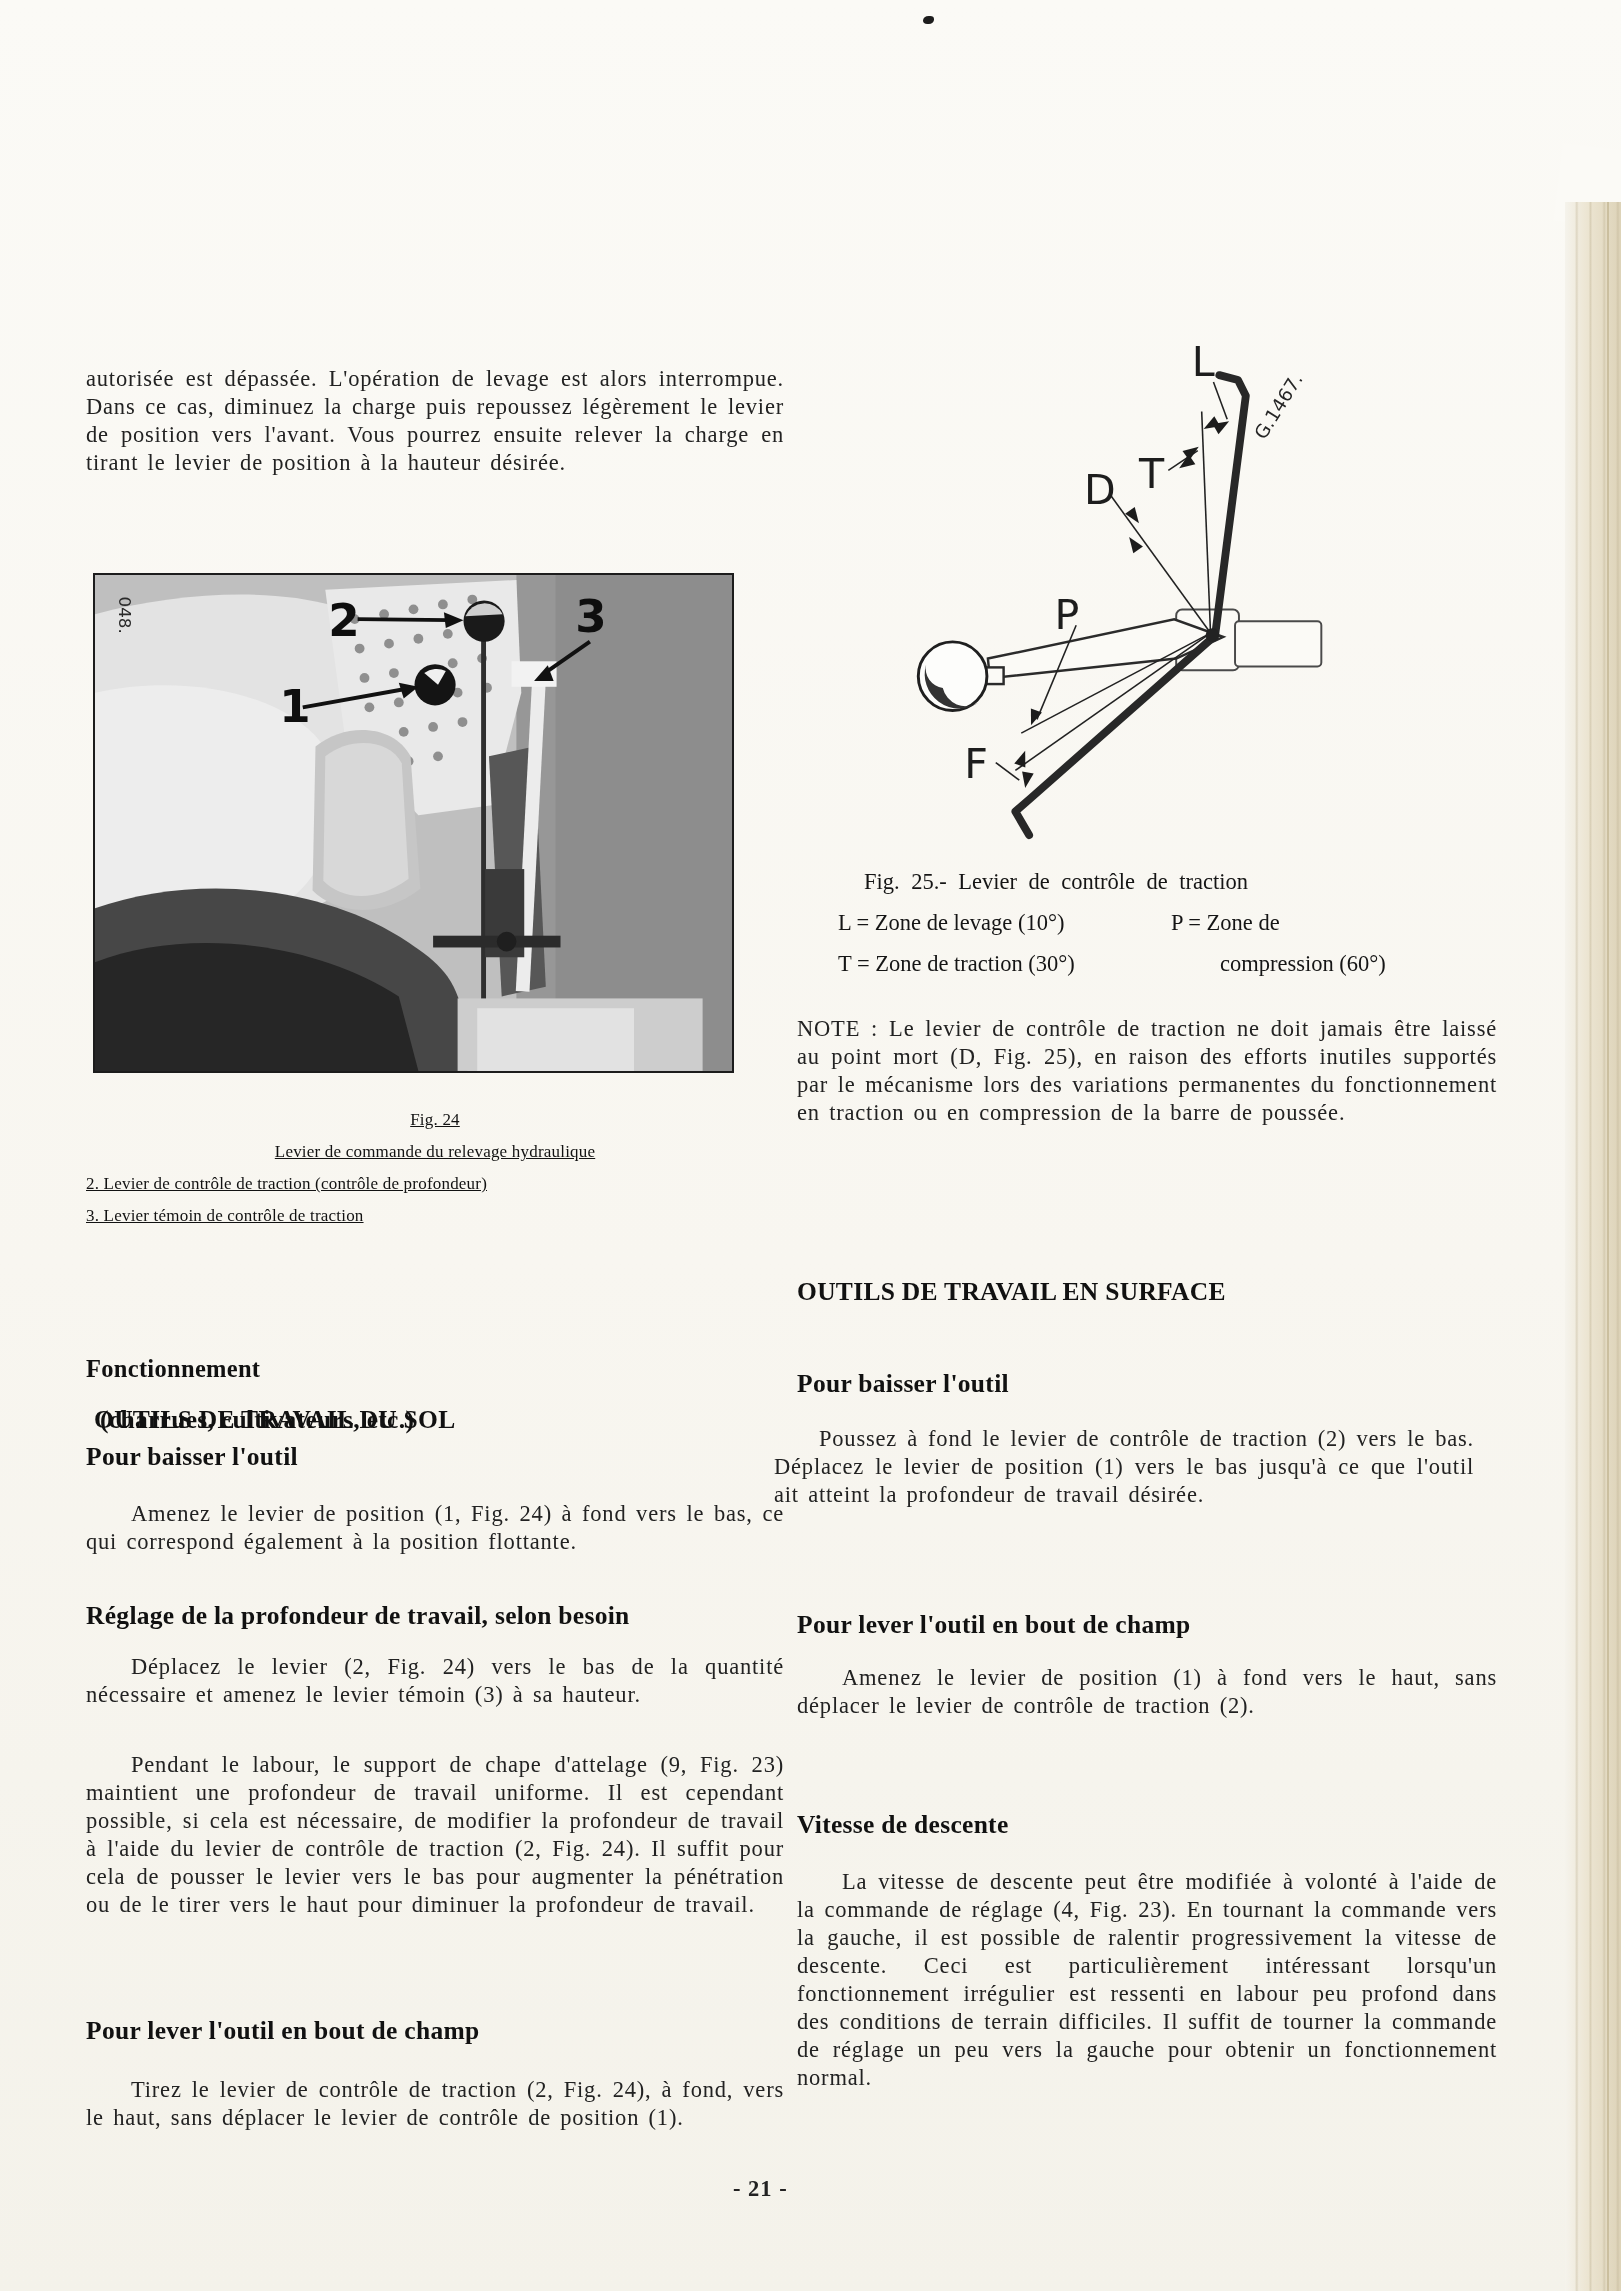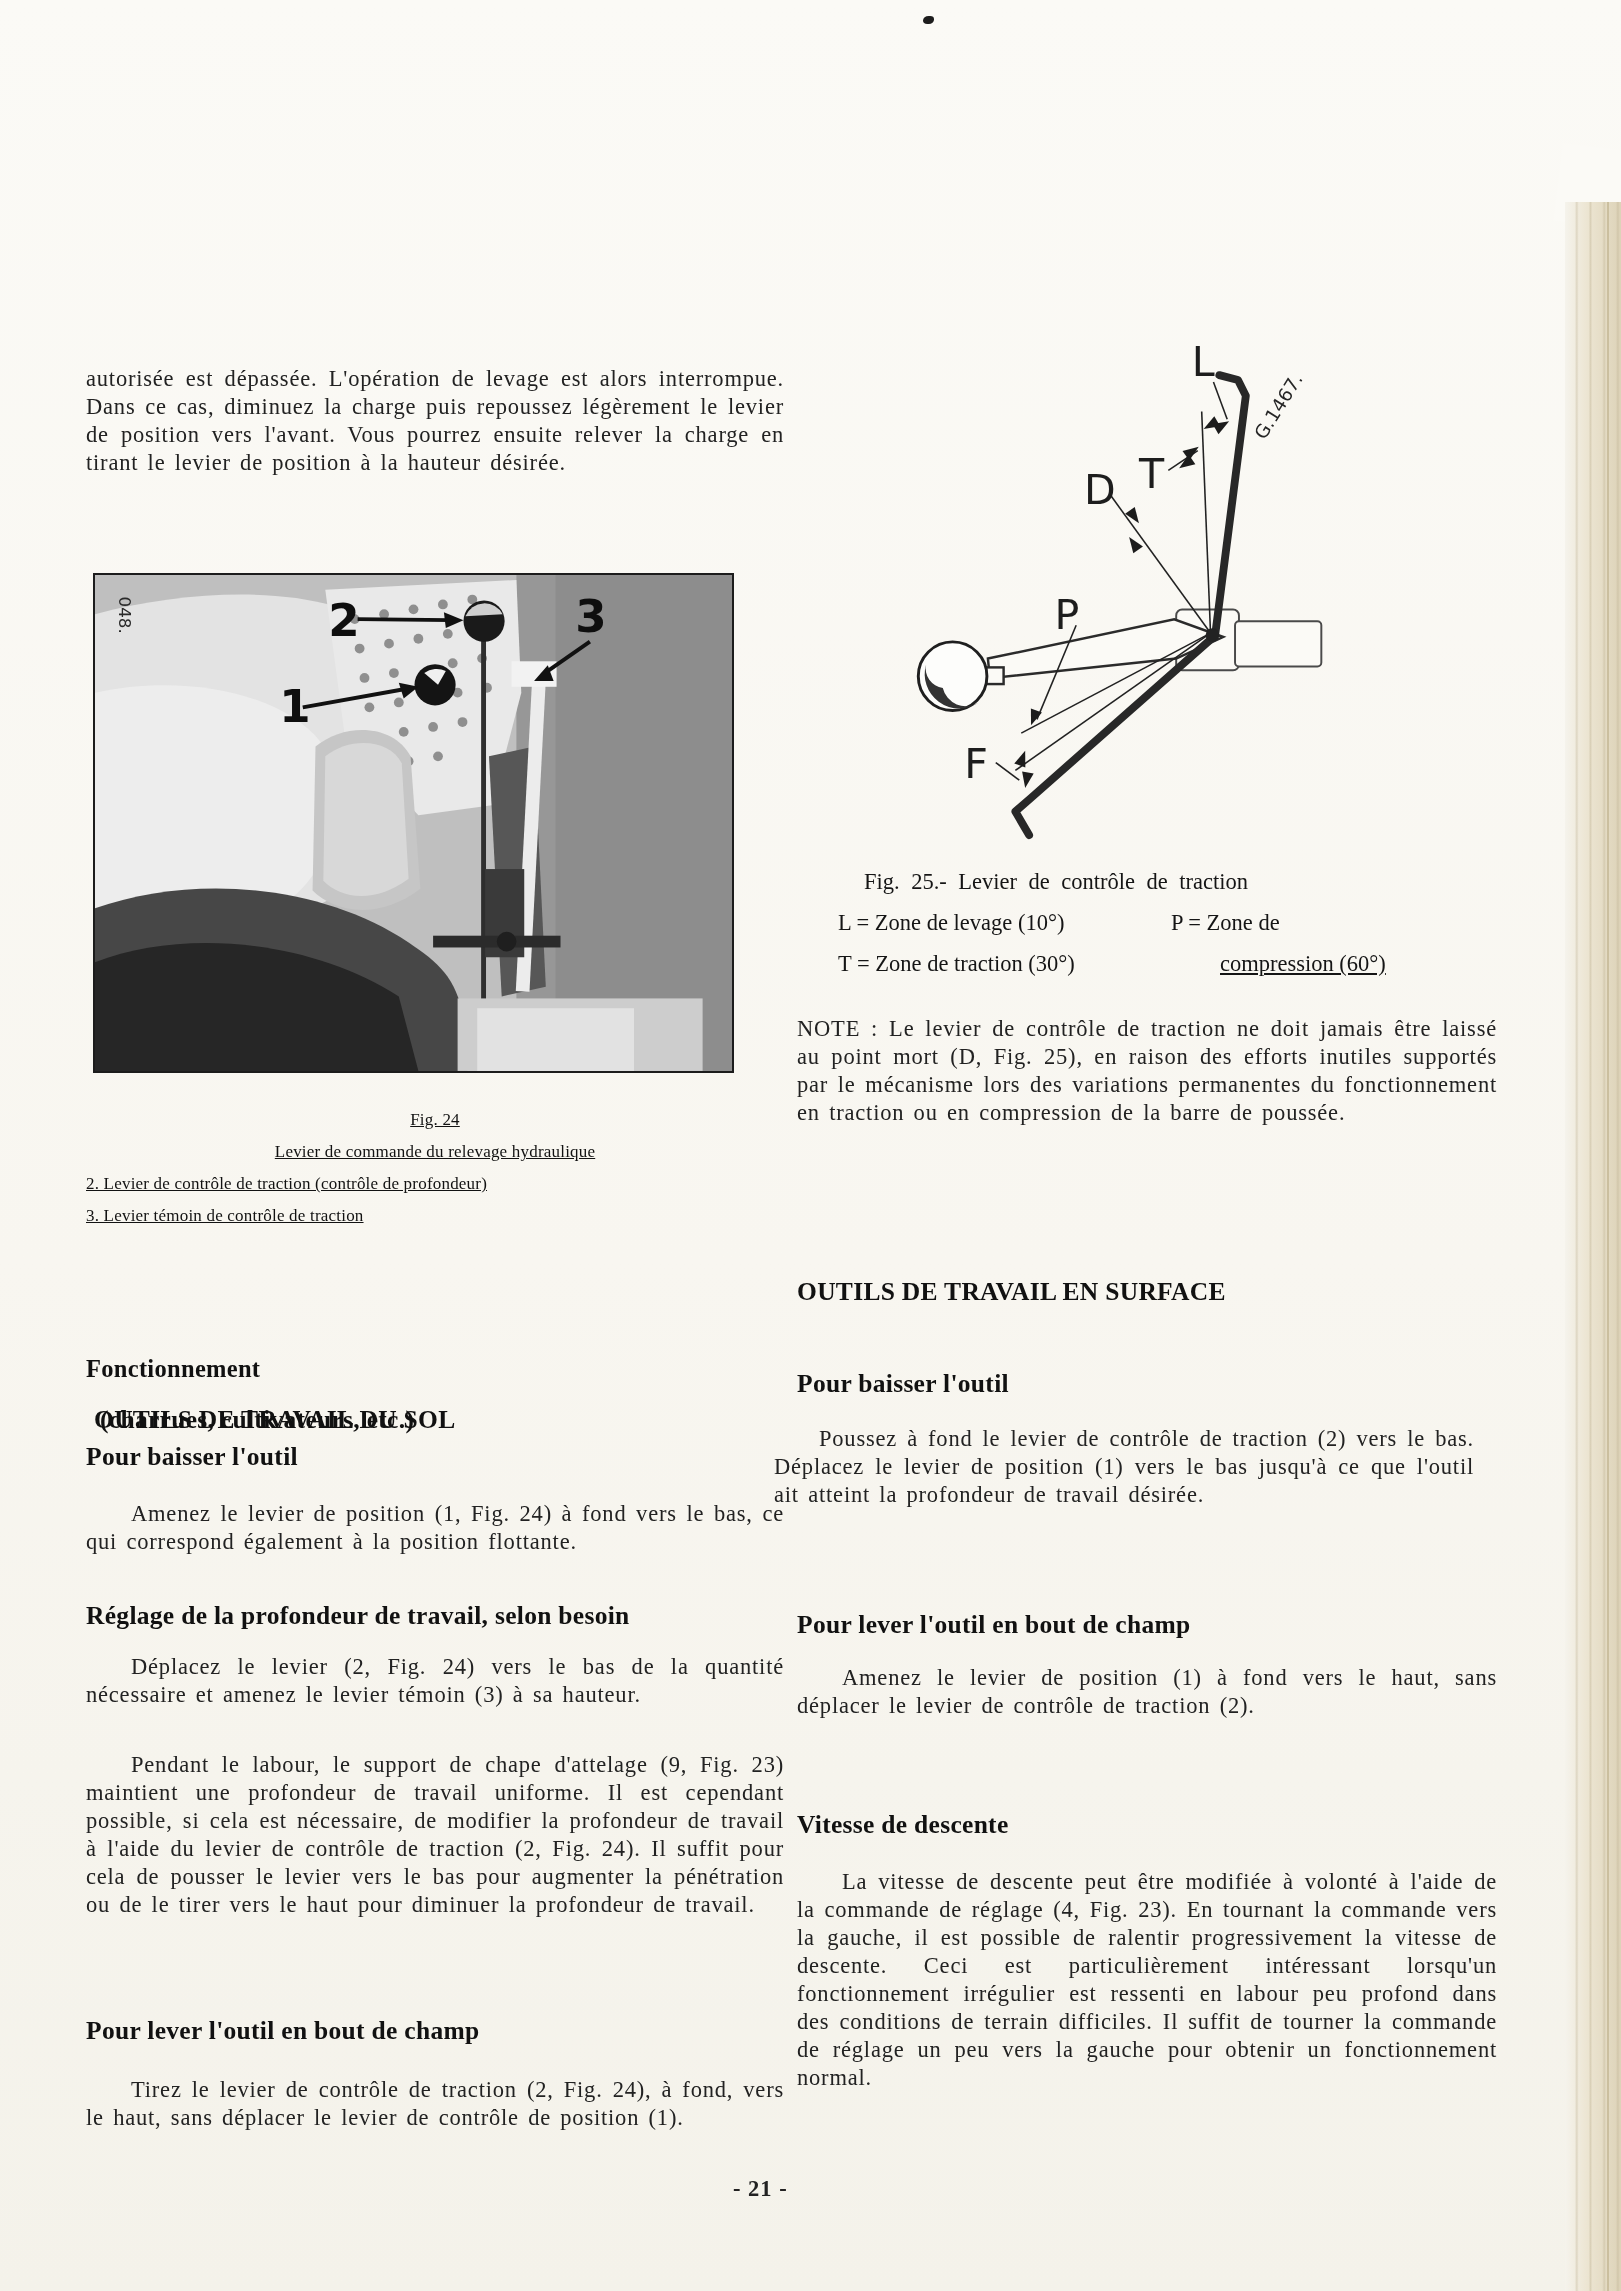--- a/index.html
+++ b/index.html
@@ -18,21 +18,21 @@
   
   .h1 { font-weight:bold; font-size:24.5px; letter-spacing:0.3px; color:#111; }
   .h2 { font-weight:bold; font-size:25.5px; letter-spacing:0.3px; color:#111; line-height:31px; }
   .cap { font-size:17px; line-height:32px; color:#121212; letter-spacing:0.2px;text-decoration:underline; }
   .cap-center { text-align:center; }
   .fig25cap { font-size:22.5px; line-height:29px; color:#151515;margin-top:12px; }
   .fig25-title { padding-left:67px; word-spacing:5.9px; }
   .legend-row { display:flex; padding-left:41px; }
   .legend-left { width:333px; }
   .legend-right { }
-  .legend-cont { padding-left:49px;text-decoration:underline; }
+  .legend-cont { padding-left:49px; }
   .pagenum { font-size:22.5px; letter-spacing:1px; color:#222;font-weight:bold; }
   
   .photo { border:2px solid #1c1c1c; background:#bdbdbd; }
   
   .edge-strip {
     left:1565px; top:202px; width:56px; height:2090px;
     background:
       repeating-linear-gradient(to right, rgba(190,178,148,0) 0px, rgba(190,178,148,0) 9.8px, rgba(185,172,140,0.35) 11.8px, rgba(190,178,148,0) 13.7px),
       linear-gradient(to right, #f5f3ec 0%, #ece5d2 40%, #ddd3b8 100%);
   }

